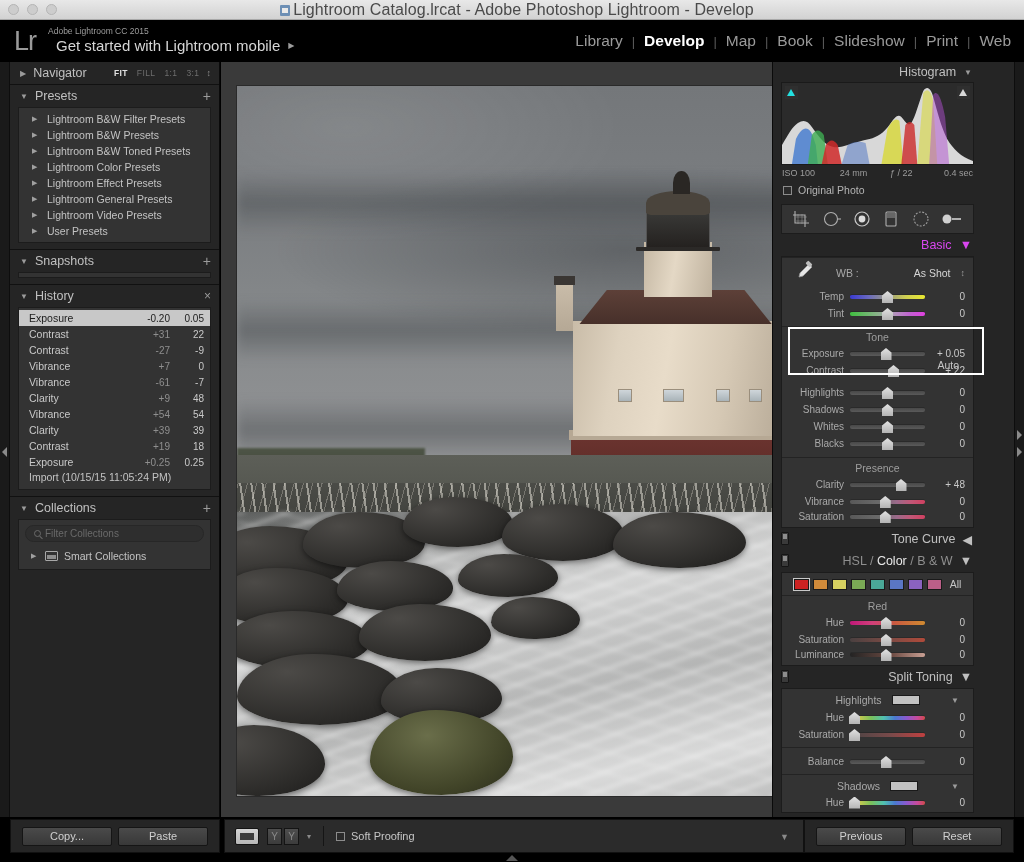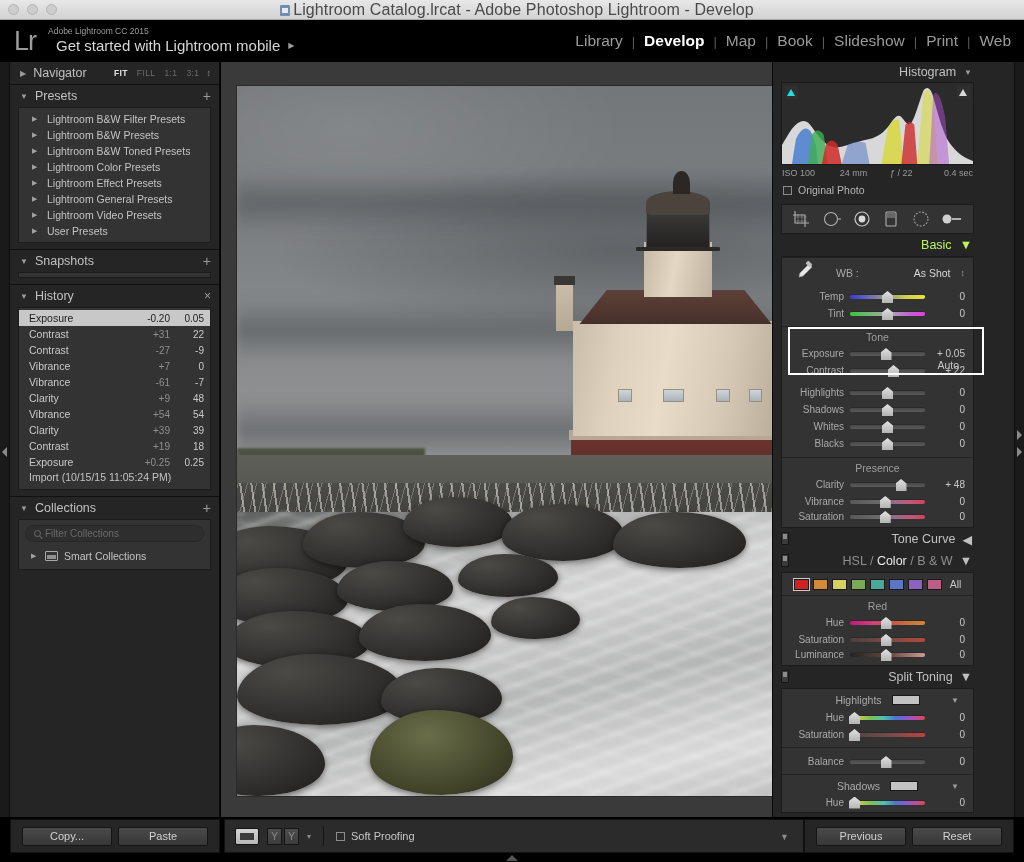--- a/index.html
+++ b/index.html
@@ -310,21 +310,21 @@
 
   .toolstrip {
     margin: 4px 8px 0; height: 30px; background:#333; border:1px solid #1c1c1c;
     display:flex; align-items:center; justify-content:space-around; padding: 0 6px;
   }
   .tool { width:22px; height:18px; position:relative; }
   .tool svg { display:block; }
 
   .section-title {
     display:flex; align-items:center; justify-content:flex-end;
-    height:22px; padding: 8px 10px; font-size:12.5px; color:#bef264; gap:8px;
+    height:22px; padding: 8px 10px; font-size:12.5px; color:#d946ef; gap:8px;
     position: relative;
   }
   .sec-body { background:#333333; border:1px solid #1c1c1c; margin: 0 8px; }
   .sec-divider { height:1px; background:#232323; }
 
   .treat-row {
     display:flex; align-items:center; height:21px; font-size:10.5px; color:#b0b0b0;
     padding: 0 6px;
   }
   .treat-label { width:72px; padding-left:4px; }

